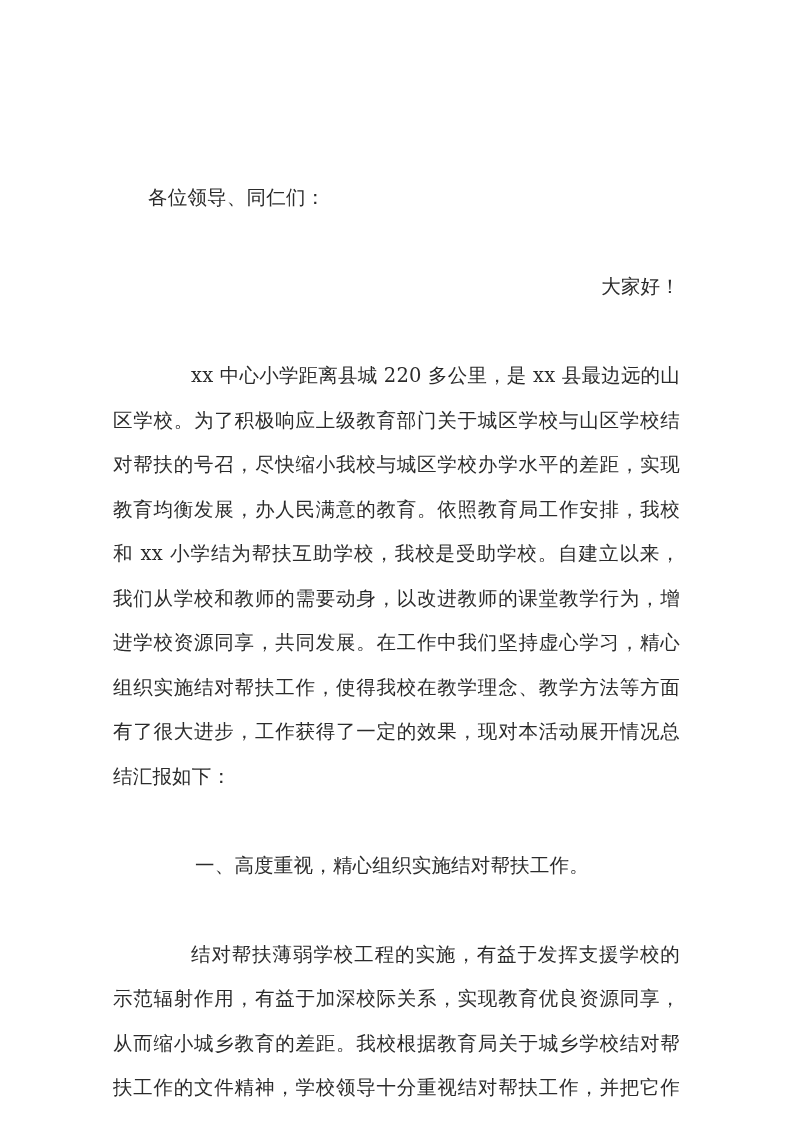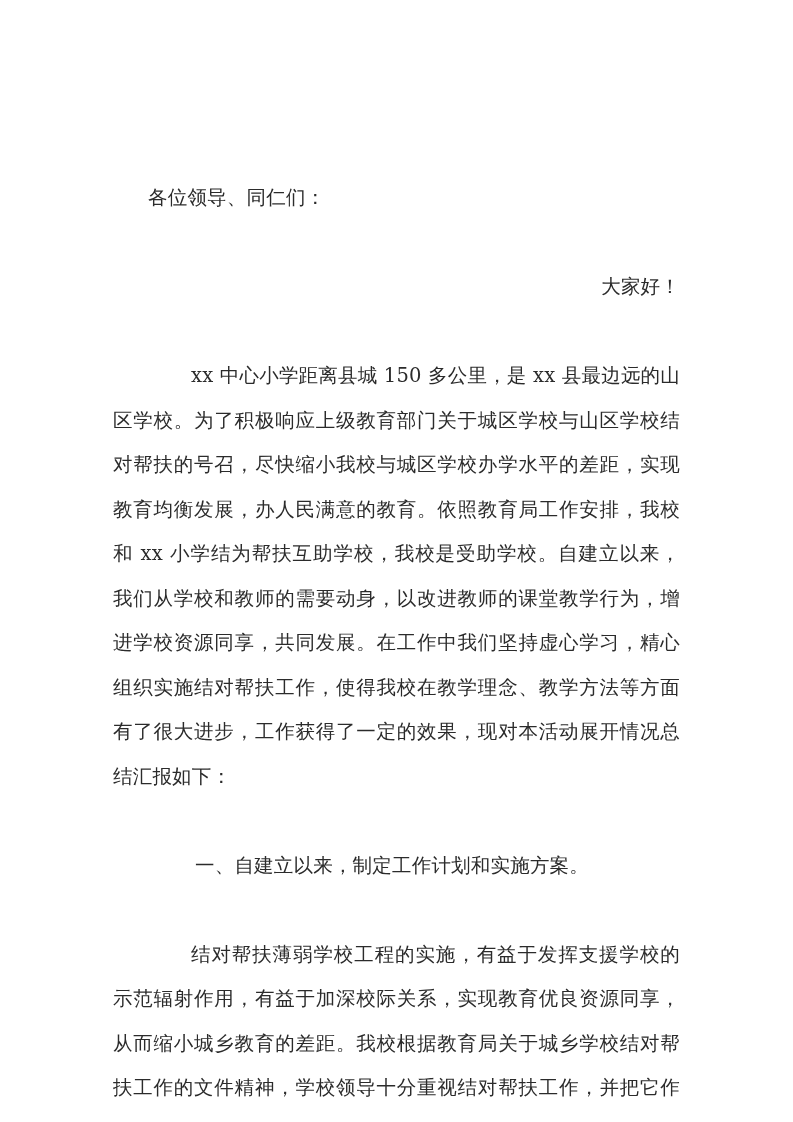--- a/index.html
+++ b/index.html
@@ -65,20 +65,20 @@
 </head>
 <body>
 
 <div class="page">
   <div class="doc-body">
 
     <p class="line salutation">各位领导、同仁们：</p>
 
     <p class="line salutation tight">大家好！</p>
 
-    <p class="para">xx 中心小学距离县城 150 多公里，是 xx 县最边远的山区学校。为了积极响应上级教育部门关于城区学校与山区学校结对帮扶的号召，尽快缩小我校与城区学校办学水平的差距，实现教育均衡发展，办人民满意的教育。依照教育局工作安排，我校和 xx 小学结为帮扶互助学校，我校是受助学校。自建立以来，我们从学校和教师的需要动身，以改进教师的课堂教学行为，增进学校资源同享，共同发展。在工作中我们坚持虚心学习，精心组织实施结对帮扶工作，使得我校在教学理念、教学方法等方面有了很大进步，工作获得了一定的效果，现对本活动展开情况总结汇报如下：</p>
+    <p class="para">xx 中心小学距离县城 220 多公里，是 xx 县最边远的山区学校。为了积极响应上级教育部门关于城区学校与山区学校结对帮扶的号召，尽快缩小我校与城区学校办学水平的差距，实现教育均衡发展，办人民满意的教育。依照教育局工作安排，我校和 xx 小学结为帮扶互助学校，我校是受助学校。自建立以来，我们从学校和教师的需要动身，以改进教师的课堂教学行为，增进学校资源同享，共同发展。在工作中我们坚持虚心学习，精心组织实施结对帮扶工作，使得我校在教学理念、教学方法等方面有了很大进步，工作获得了一定的效果，现对本活动展开情况总结汇报如下：</p>
 
-    <p class="heading">一、自建立以来，制定工作计划和实施方案。</p>
+    <p class="heading">一、高度重视，精心组织实施结对帮扶工作。</p>
 
     <p class="para">结对帮扶薄弱学校工程的实施，有益于发挥支援学校的示范辐射作用，有益于加深校际关系，实现教育优良资源同享，从而缩小城乡教育的差距。我校根据教育局关于城乡学校结对帮扶工作的文件精神，学校领导十分重视结对帮扶工作，并把它作为向高质量学校学</p>
 
   </div>
 </div>
 
 </body></html>

